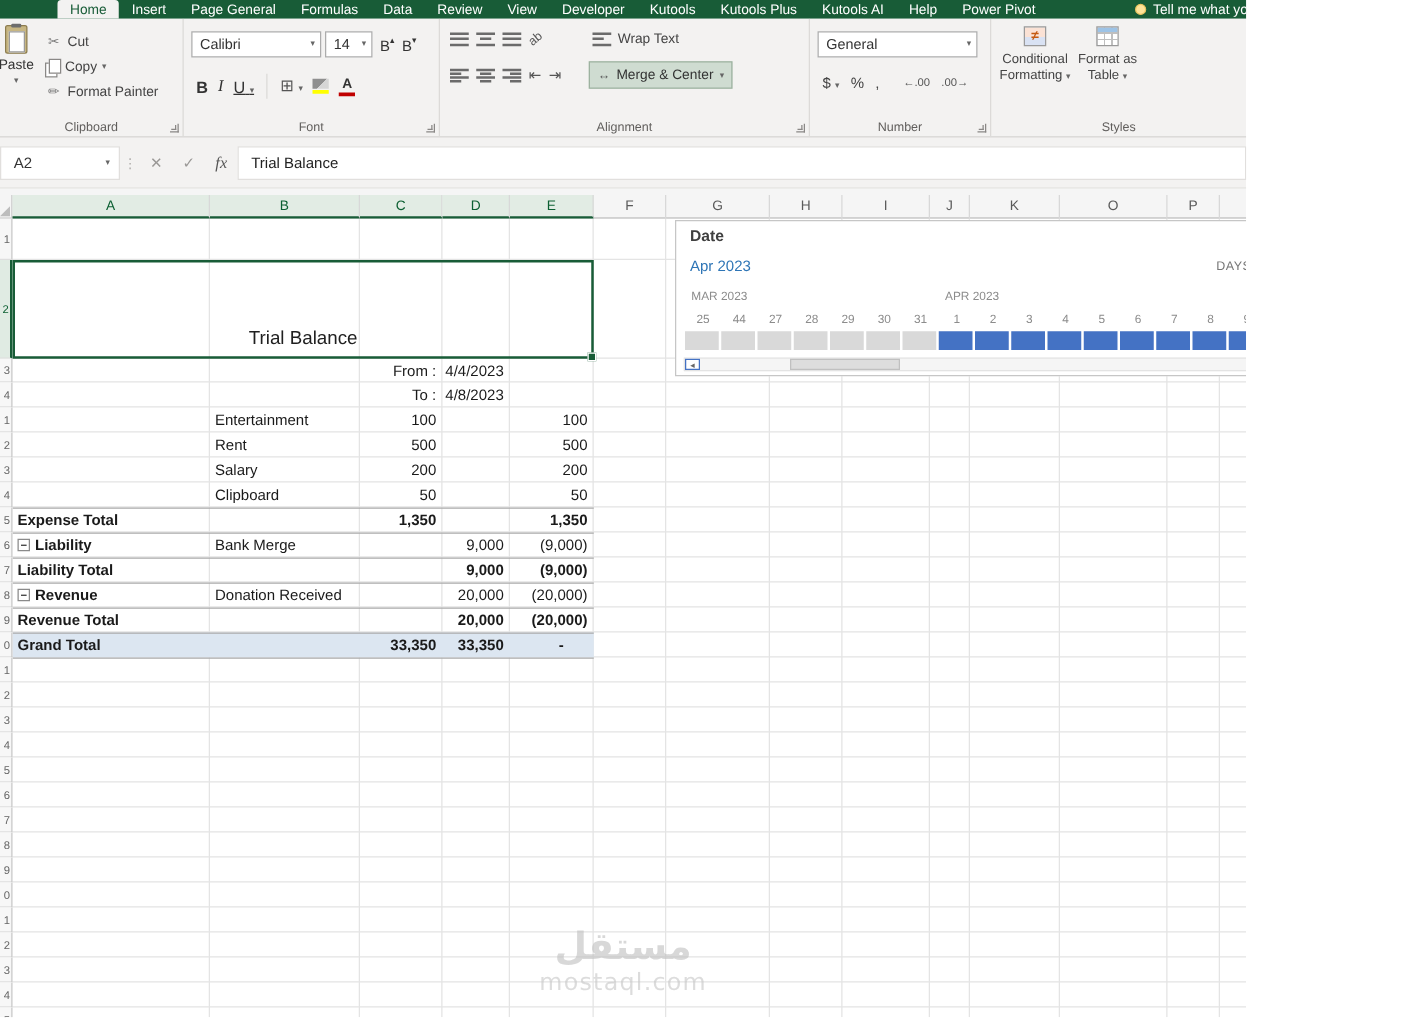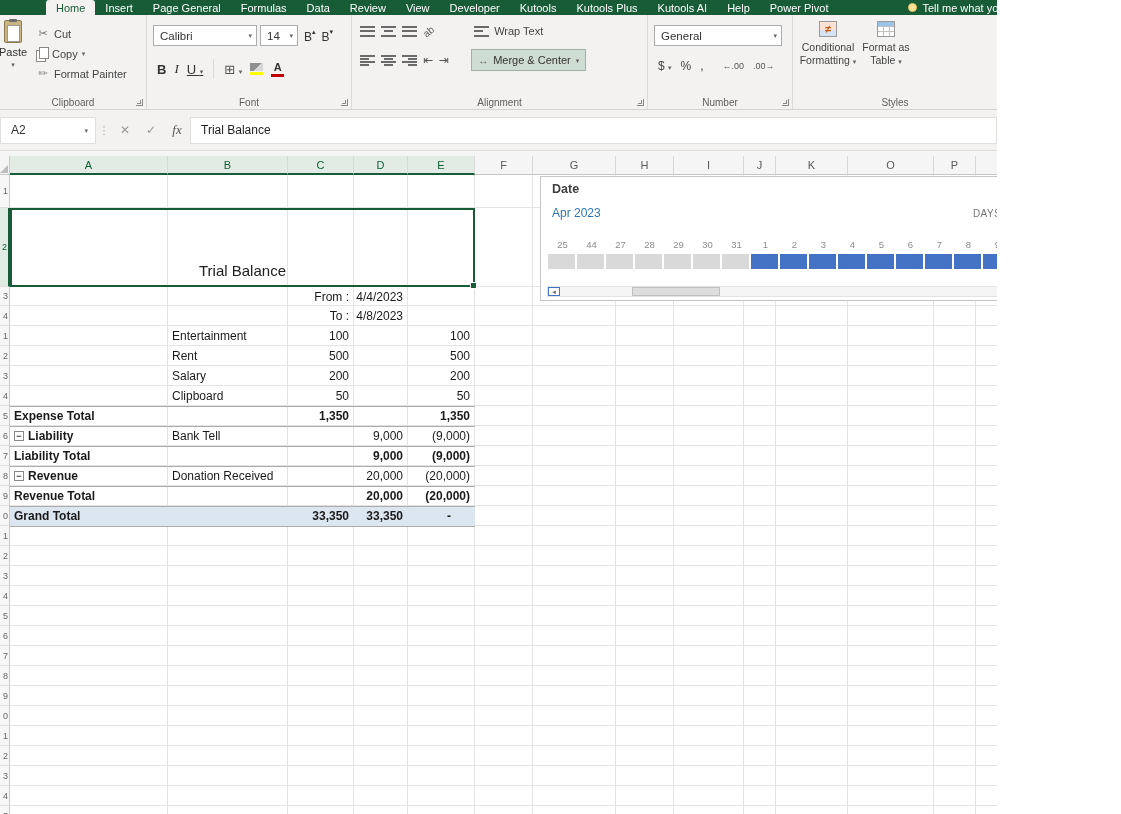--- a/index.html
+++ b/index.html
@@ -391,20 +391,24 @@
               <path d="M1 1h12L8.5 7.2V12l-3-1.6V7.2z" fill="#8A8A8A"></path>
               <path d="M9.5 9.5l4.5 4.5M14 9.5l-4.5 4.5" stroke="#C00000" stroke-width="1.4"></path>
             </svg>
         </div>
         <div class="sl-period">Apr 2023</div>
         <div class="sl-level">
           <span>DAYS</span>
           <span class="caret">▾</span>
         </div>
         <div class="sl-strip">
+          <div class="sl-months" id="sl-months">
+              <div class="sl-month" style="width: 203px;">MAR 2023</div>
+              <div class="sl-month" style="width: 261px;">APR 2023</div>
+            </div>
           <div class="sl-days" id="sl-days">
               <div class="sl-day">25</div>
               <div class="sl-day">44</div>
               <div class="sl-day">27</div>
               <div class="sl-day">28</div>
               <div class="sl-day">29</div>
               <div class="sl-day">30</div>
               <div class="sl-day">31</div>
               <div class="sl-day">1</div>
               <div class="sl-day">2</div>
@@ -435,20 +439,24 @@
               <div class="tile" style="background: rgb(68, 114, 196);"></div>
             </div>
         </div>
         <div class="sl-scroll">
           <span class="sl-arrow l">◂</span>
           <span class="sl-thumb"></span>
           <span class="sl-arrow r">▸</span>
         </div>
       </div>
 
+      <div class="wm">
+        <div class="wm1">مستقل</div>
+        <div class="wm2">mostaql.com</div>
+      </div>
 
     <div class="vline" style="left: 167px;"></div>
         <div class="vline" style="left: 287px;"></div>
         <div class="vline" style="left: 353px;"></div>
         <div class="vline" style="left: 407px;"></div>
         <div class="vline" style="left: 474px;"></div>
         <div class="vline" style="left: 532px;"></div>
         <div class="vline" style="left: 615px;"></div>
         <div class="vline" style="left: 673px;"></div>
         <div class="vline" style="left: 743px;"></div>
@@ -561,21 +569,21 @@
         </div>
         <div class="cell right bold" style="left: 408px; width: 67px; top: 231px; height: 20px;">
           <span>1,350</span>
         </div>
         <div class="tline" style="top: 251px;"></div>
         <div class="cell left bold" style="left: 10px; width: 158px; top: 251px; height: 20px;">
           <span class="minus">−</span>
           <span>Liability</span>
         </div>
         <div class="cell left" style="left: 168px; width: 120px; top: 251px; height: 20px;">
-          <span>Bank Tell</span>
+          <span>Bank Merge</span>
         </div>
         <div class="cell right" style="left: 354px; width: 54px; top: 251px; height: 20px;">
           <span>9,000</span>
         </div>
         <div class="cell right" style="left: 408px; width: 67px; top: 251px; height: 20px;">
           <span>(9,000)</span>
         </div>
         <div class="tline" style="top: 271px;"></div>
         <div class="cell left bold" style="left: 10px; width: 158px; top: 271px; height: 20px;">
           <span>Liability Total</span>

